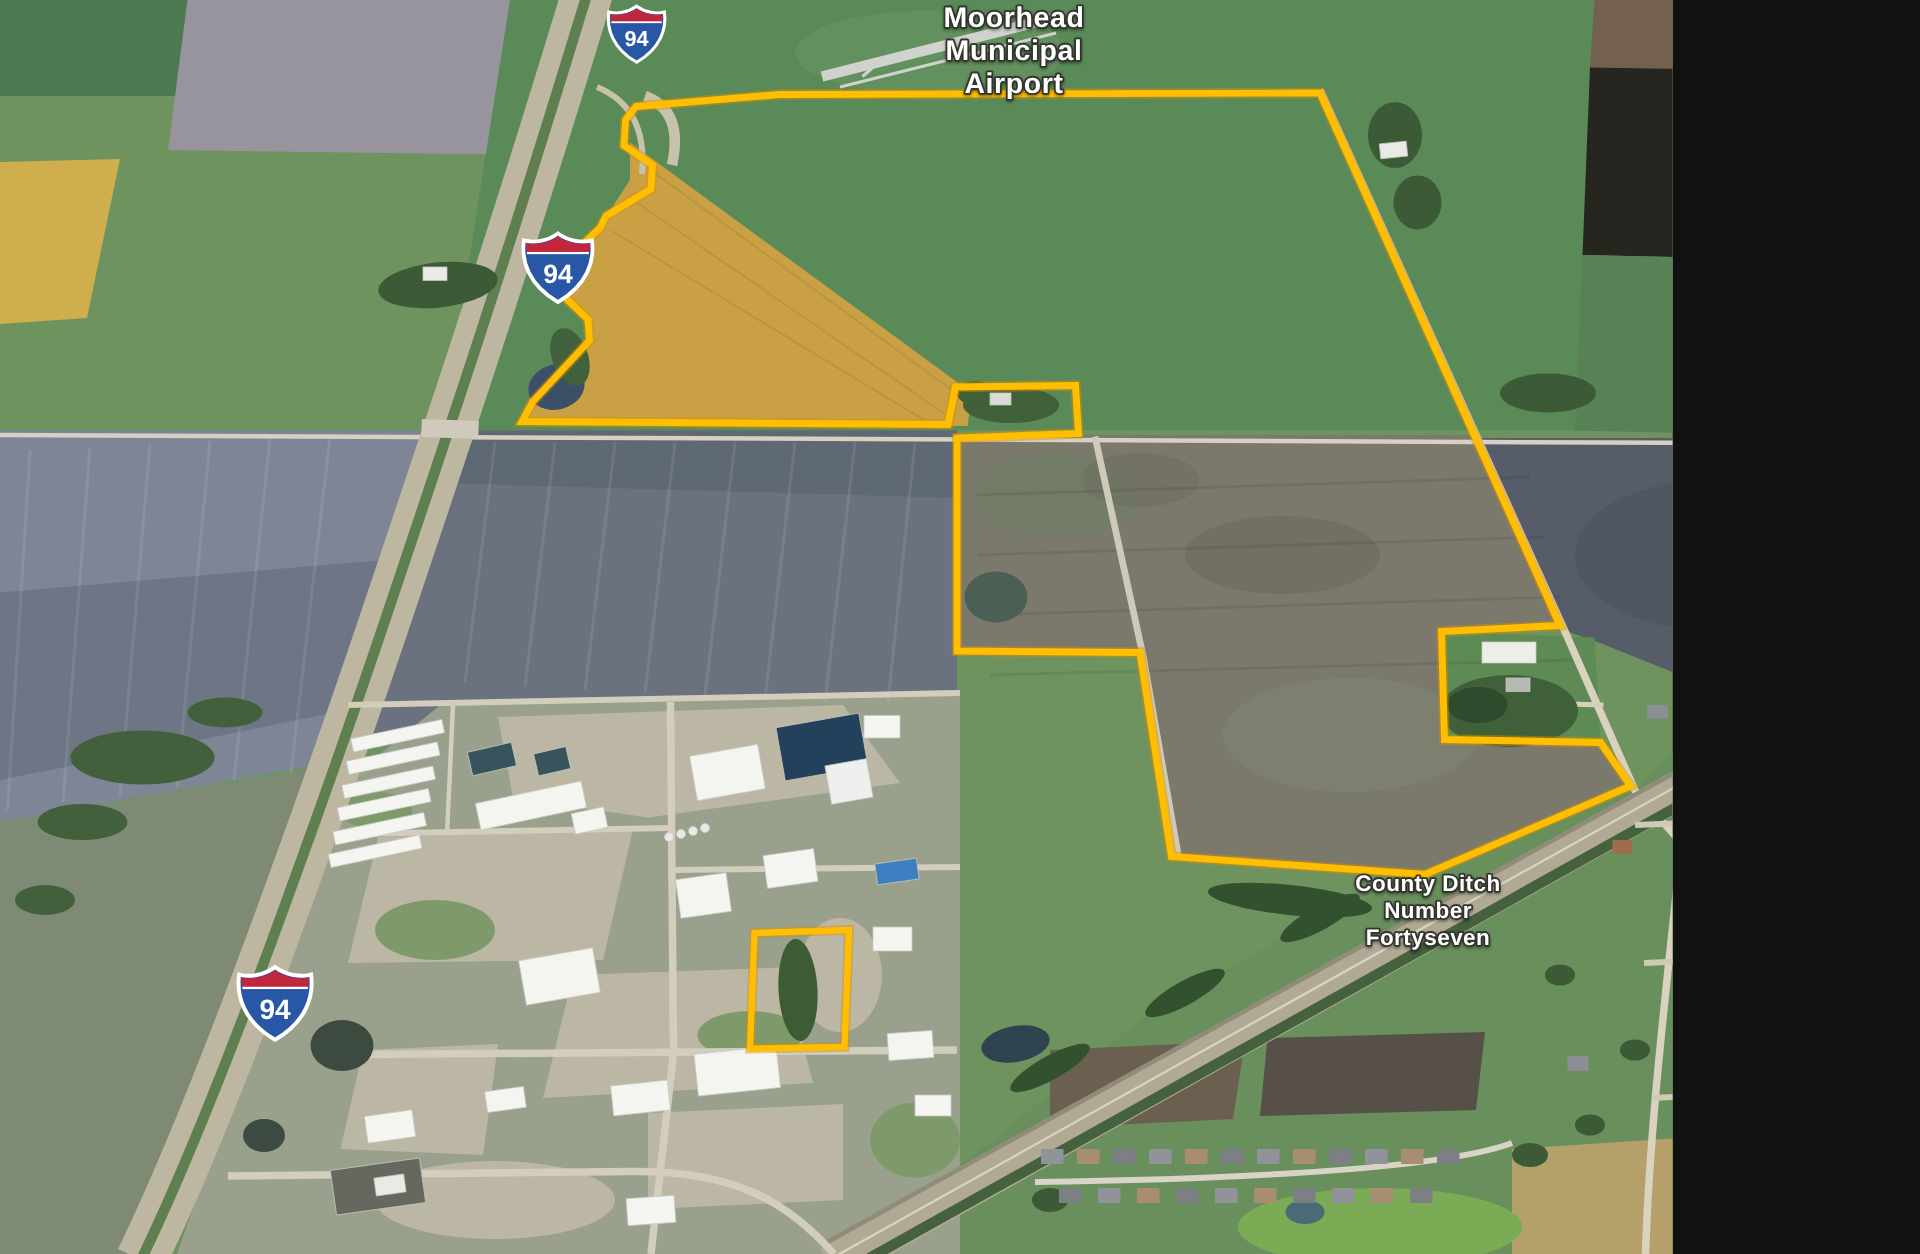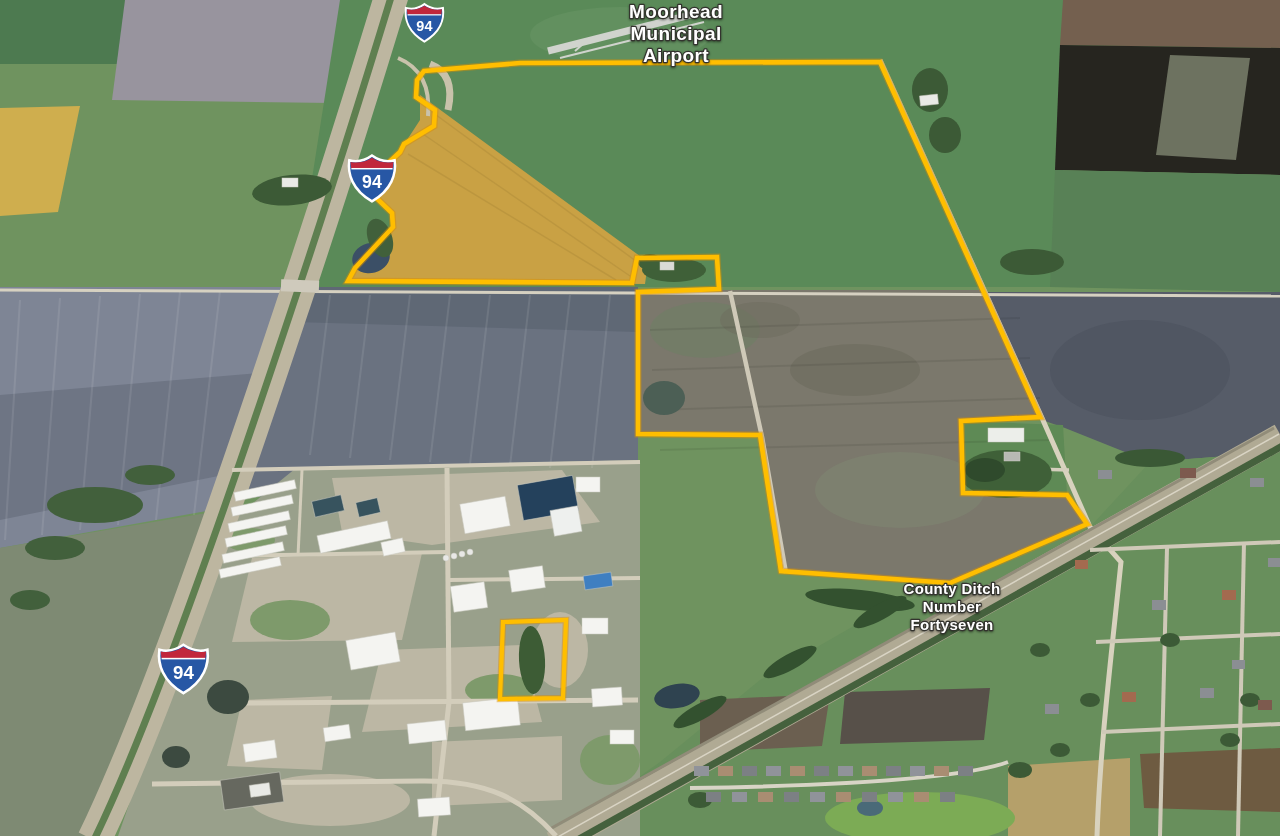--- a/index.html
+++ b/index.html
@@ -1,17 +1,17 @@
 <!DOCTYPE html>
 <html><head>
 <meta charset="utf-8">
 <style>
   html,body{margin:0;padding:0;background:#111;}
-  .stage{position:relative;width:1280px;height:836px;overflow:hidden;background:#6f935f;
-         font-family:"Liberation Sans",sans-serif;}
+  .stage{position:relative;width:1072px;height:836px;overflow:hidden;background:#6f935f;
+         font-family:"Liberation Sans",sans-serif;padding-left:43px;}
   .stage svg{position:absolute;inset:0;display:block;}
   text.map-label{font-family:"Liberation Sans",sans-serif;fill:#fff;
     paint-order:stroke;stroke:#33332e;stroke-width:2.4px;stroke-linejoin:round;
     filter:drop-shadow(0 1px 1px rgba(0,0,0,.45));text-anchor:middle;font-weight:600;}
   text.airport-label{font-size:19px;letter-spacing:.4px;}
   text.ditch-label{font-size:15px;letter-spacing:.3px;}
   .shield-num{font-family:"Liberation Sans",sans-serif;font-size:17px;font-weight:bold;
     text-anchor:middle;}
 </style>
 </head>

